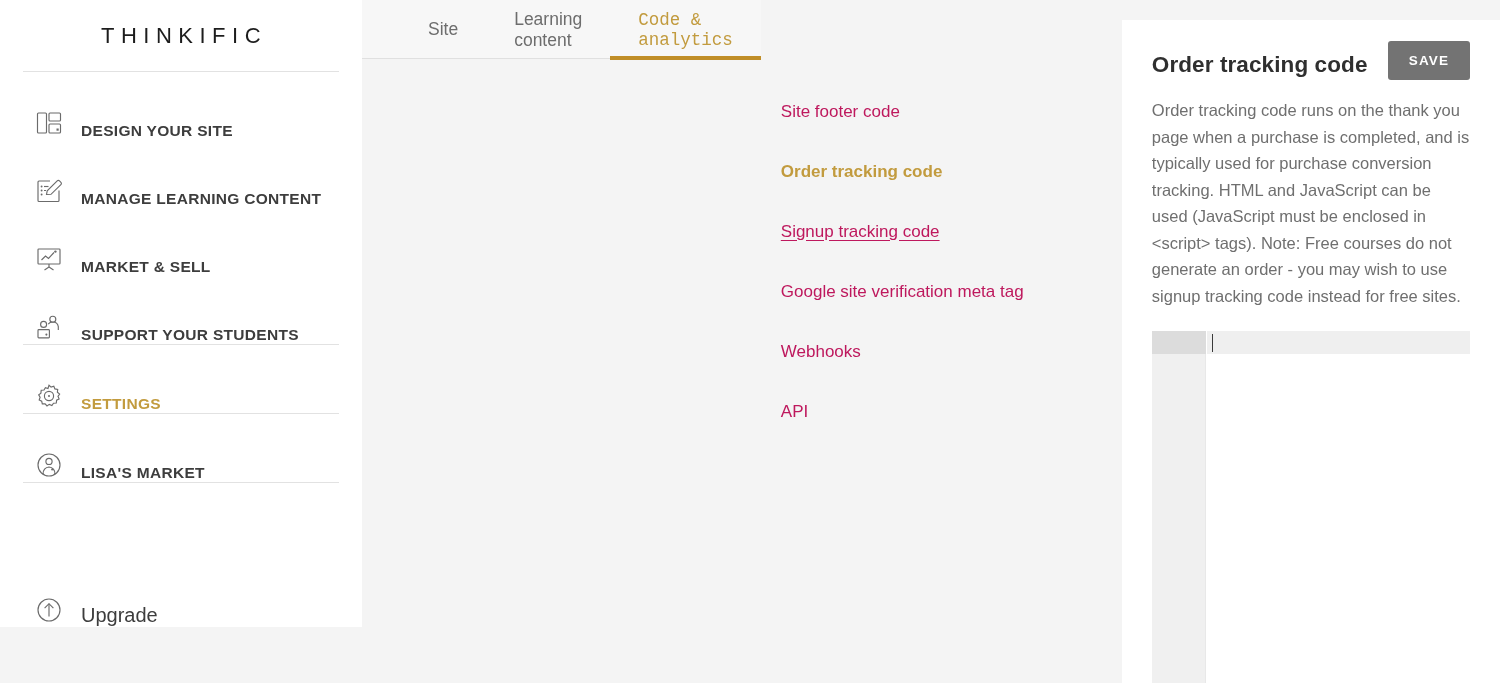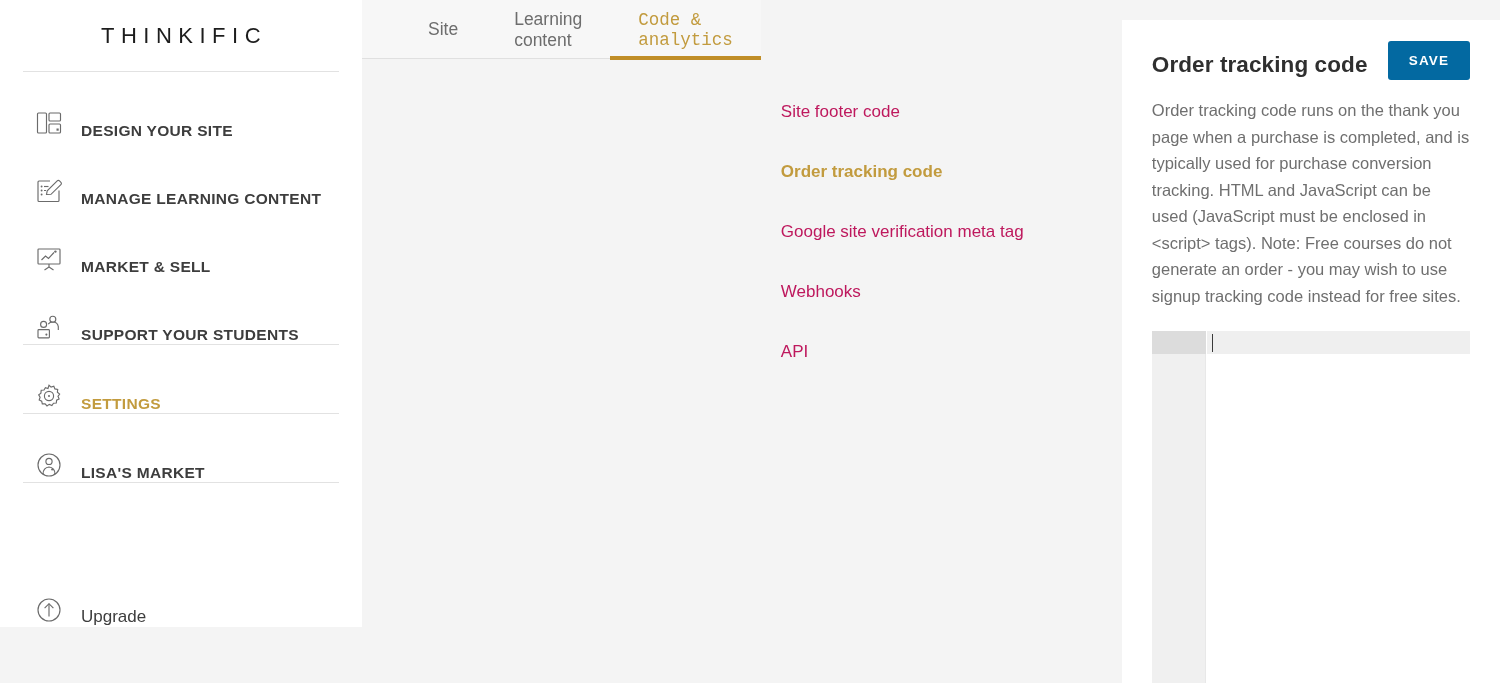--- a/index.html
+++ b/index.html
@@ -73,21 +73,21 @@
     font-size: 15.5px;
     letter-spacing: 0.3px;
     color: #3d3d3d;
     font-weight: 600;
   }
   .nav-item.accent .nav-label {
     color: #c29b3e;
   }
   .nav-item.small .nav-label {
     font-weight: 400;
-    font-size: 17px;
+    font-size: 20px;
     color: #3d3d3d;
     letter-spacing: 0;
   }
   .sidebar-bottom {
     position: absolute;
     bottom: 0;
     left: 0;
     right: 0;
   }
 
@@ -188,21 +188,21 @@
   }
   .card-title {
     font-size: 22.5px;
     color: #2f2f2f;
     font-weight: 700;
     margin: 0;
     padding-top: 6px;
     letter-spacing: 0.1px;
   }
   .save-btn {
-    background: #0369a1;
+    background: #737373;
     color: #ffffff;
     font-size: 13.5px;
     font-weight: 700;
     letter-spacing: 1.1px;
     border: none;
     border-radius: 3px;
     padding: 12px 21px;
     cursor: pointer;
     font-family: "Liberation Sans", sans-serif;
     margin-top: -5px;
@@ -407,20 +407,23 @@
 
     <div class="body-area">
 
       <div class="subnav">
         <div class="subnav-item">
           <span>Site footer code</span>
         </div>
         <div class="subnav-item active">
           <span>Order tracking code</span>
         </div>
+        <div class="subnav-item underlined">
+          <span>Signup tracking code</span>
+        </div>
         <div class="subnav-item">
           <span>Google site verification meta tag</span>
         </div>
         <div class="subnav-item">
           <span>Webhooks</span>
         </div>
         <div class="subnav-item">
           <span>API</span>
         </div>
       </div>

